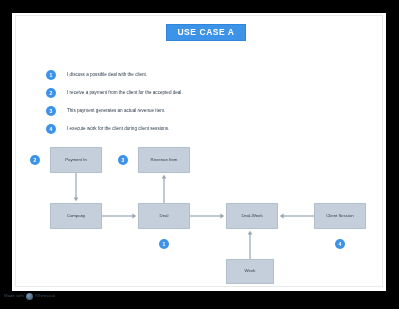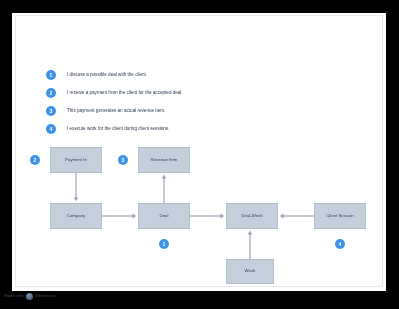--- a/index.html
+++ b/index.html
@@ -174,20 +174,23 @@
     flex: 0 0 auto;
   }
 </style>
 </head>
 <body>
 
 <div id="root">
   <div id="page">
     <div id="page-frame"></div>
 
+    <div id="title-banner">
+      <span class="title-text">USE CASE A</span>
+    </div>
 
     <div id="steps">
       <div class="step-row">
         <span class="badge">1</span>
         <span class="step-text">I discuss a possible deal with the client.</span>
       </div>
       <div class="step-row">
         <span class="badge">2</span>
         <span class="step-text">I receive a payment from the client for the accepted deal.</span>
       </div>

